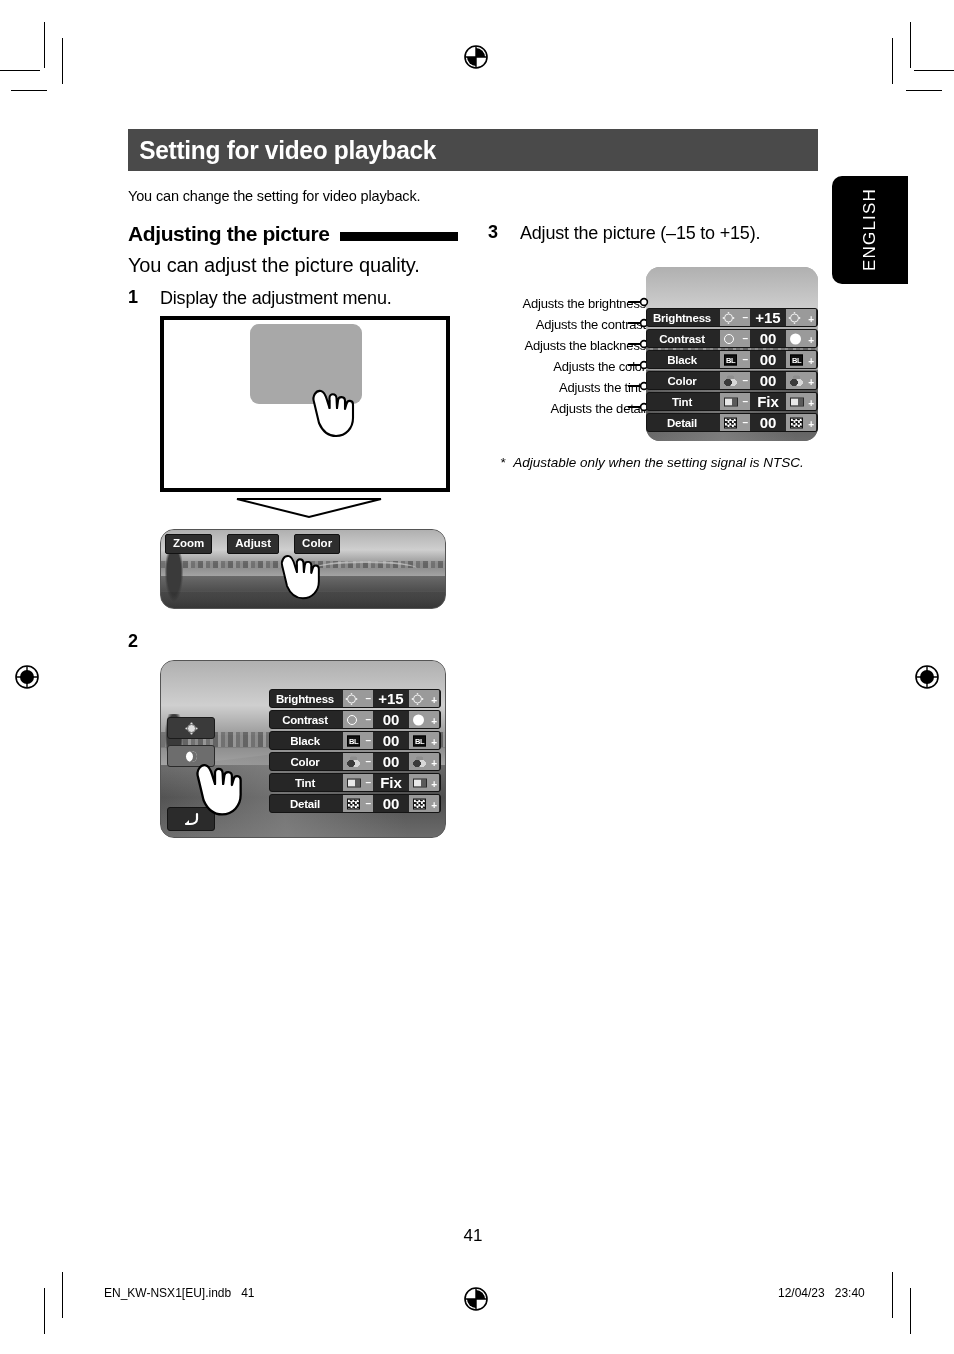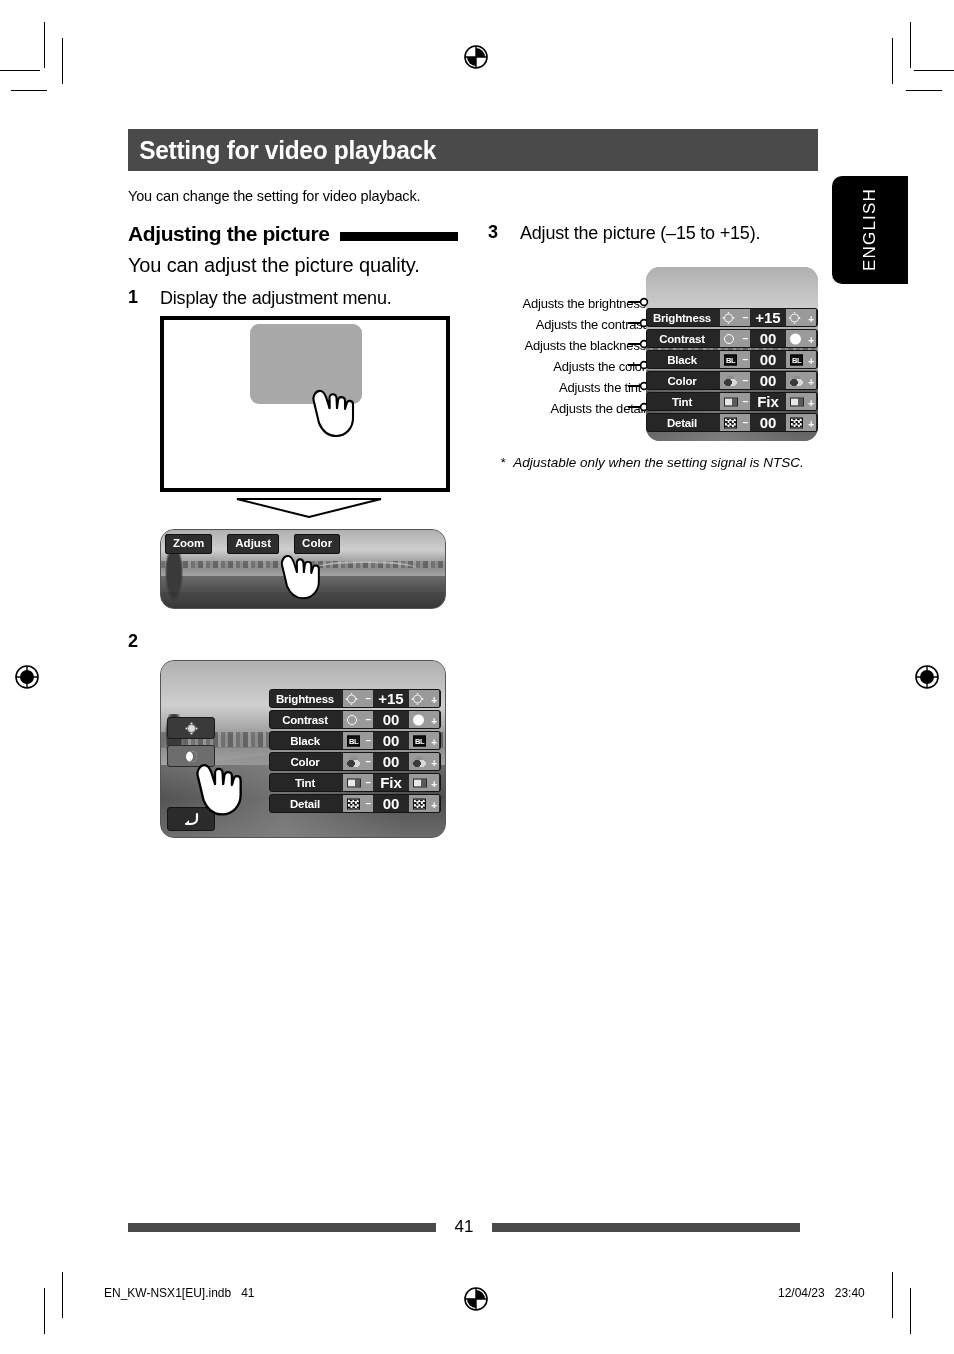--- a/index.html
+++ b/index.html
@@ -315,21 +315,21 @@
     font-size: 13.5px;
     font-style: italic;
     display: flex; gap: 8px;
     line-height: 1.35;
   }
 
   
   .pg-wrap {
     position: absolute; left: 128px; top: 1216px;
     width: 690px; height: 22px;
-    display: flex; align-items: center; gap: 10px;
+    display: flex; align-items: center; gap: 10px; flex-direction: column;
   }
   .pg-bar { height: 9px; background: #4a4a4a; }
   .pg-bar.l { width: 308px; }
   .pg-bar.r { width: 308px; }
   .pg-num { font-size: 17px; font-weight: normal; width: 36px; text-align: center; }
 
   .footer {
     position: absolute; left: 0; top: 1286px; width: 954px;
     font-size: 12px;
   }

